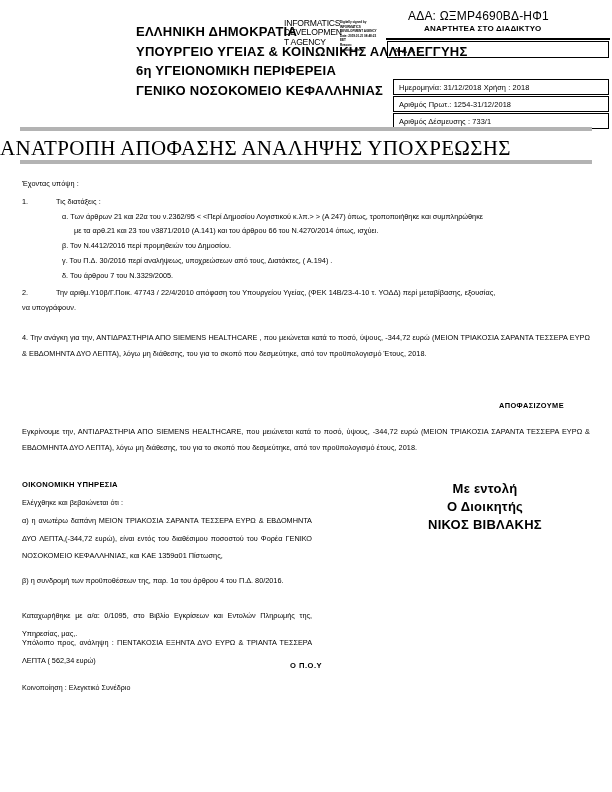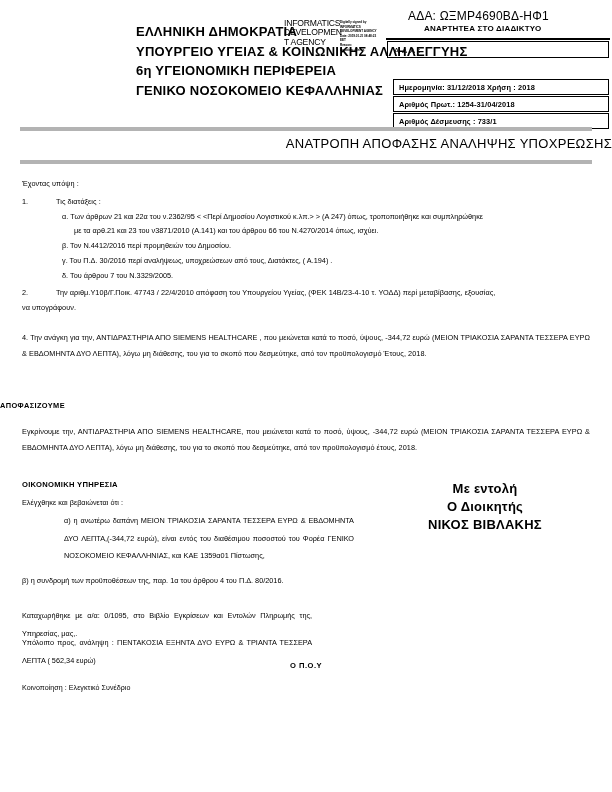--- a/index.html
+++ b/index.html
@@ -127,21 +127,21 @@
     width: 216px;
     height: 16px;
     border: 1.1px solid #000;
     box-sizing: border-box;
   }
   .info-box .txt {
     position: absolute;
     left: 5px;
     top: 3.2px;
     font-size: 7.4px;
-    font-weight: bold;
+    font-weight: normal;
     letter-spacing: 0.1px;
     white-space: nowrap;
     text-align: center;
   }
   #box-date { top: 79px; }
   #box-prot { top: 96px; }
   #box-desm { top: 113px; }
 
   
   .rule-gray-top {
@@ -158,24 +158,25 @@
     top: 160px;
     width: 572px;
     height: 3.5px;
     background: #b3b3b3;
   }
   .doc-title {
     position: absolute;
     left: 0;
     top: 136px;
     width: 612px;
-    text-align: right;
-    font-size: 13px;
+    text-align: left;
+    font-size: 21px;
     letter-spacing: 0.3px;
     white-space: nowrap;
+    font-family: Liberation Serif, serif;
   }
 
   
   .body-txt {
     position: absolute;
     font-size: 7.3px;
     line-height: 14.6px;
     letter-spacing: 0.05px;
     color: #000;
   }
@@ -202,21 +203,21 @@
     left: 74px;
     font-size: 7.3px;
     line-height: 14.6px;
   }
 
   .apofasizoume {
     position: absolute;
     left: 0;
     top: 401px;
     width: 564px;
-    text-align: left;
+    text-align: right;
     font-size: 7.4px;
     font-weight: bold;
     letter-spacing: 0.4px;
   }
 
   .para-block {
     position: absolute;
     left: 22px;
     width: 568px;
     font-size: 7.3px;
@@ -303,21 +304,21 @@
     <div class="rule-topright"></div>
 
     <div class="ada-box">
       <span class="lbl">Α Δ Α :</span>
     </div>
 
     <div class="info-box" id="box-date">
       <span class="txt">Ημερομηνία: 31/12/2018 Χρήση : 2018</span>
     </div>
     <div class="info-box" id="box-prot">
-      <span class="txt">Αριθμός Πρωτ.: 1254-31/04/2018</span>
+      <span class="txt">Αριθμός Πρωτ.: 1254-31/12/2018</span>
     </div>
     <div class="info-box" id="box-desm">
       <span class="txt">Αριθμός Δέσμευσης : 733/1</span>
     </div>
   </div>
 
   <div class="rule-gray-top"></div>
   <div class="doc-title">ΑΝΑΤΡΟΠΗ ΑΠΟΦΑΣΗΣ ΑΝΑΛΗΨΗΣ ΥΠΟΧΡΕΩΣΗΣ</div>
   <div class="rule-gray-bottom"></div>
 
@@ -342,21 +343,21 @@
 
   <div class="para-block" style="top:330px;">4. Την ανάγκη για την, ΑΝΤΙΔΡΑΣΤΗΡΙΑ ΑΠΟ SIEMENS HEALTHCARE , που μειώνεται κατά το ποσό, ύψους, -344,72 ευρώ (ΜΕΙΟΝ ΤΡΙΑΚΟΣΙΑ ΣΑΡΑΝΤΑ ΤΕΣΣΕΡΑ ΕΥΡΩ &amp; ΕΒΔΟΜΗΝΤΑ ΔΥΟ ΛΕΠΤΑ), λόγω μη διάθεσης, του για το σκοπό που δεσμεύτηκε, από τον προϋπολογισμό Έτους, 2018.</div>
 
   <div class="apofasizoume">ΑΠΟΦΑΣΙΖΟΥΜΕ</div>
 
   <div class="para-block" style="top:424px;">Εγκρίνουμε την, ΑΝΤΙΔΡΑΣΤΗΡΙΑ ΑΠΟ SIEMENS HEALTHCARE, που μειώνεται κατά το ποσό, ύψους, -344,72 ευρώ (ΜΕΙΟΝ  ΤΡΙΑΚΟΣΙΑ ΣΑΡΑΝΤΑ ΤΕΣΣΕΡΑ ΕΥΡΩ &amp; ΕΒΔΟΜΗΝΤΑ ΔΥΟ ΛΕΠΤΑ), λόγω μη διάθεσης, του για το σκοπό που δεσμεύτηκε, από τον προϋπολογισμό έτους, 2018.</div>
 
   <div class="fin-head">ΟΙΚΟΝΟΜΙΚΗ ΥΠΗΡΕΣΙΑ</div>
 
   <div class="left-col" style="top:494px;">Ελέγχθηκε και βεβαιώνεται ότι :</div>
-  <div class="left-col" style="top:512px;margin-left:42px;">α) η ανωτέρω δαπάνη ΜΕΙΟΝ ΤΡΙΑΚΟΣΙΑ ΣΑΡΑΝΤΑ ΤΕΣΣΕΡΑ ΕΥΡΩ &amp; ΕΒΔΟΜΗΝΤΑ ΔΥΟ ΛΕΠΤΑ,(-344,72 ευρώ), είναι εντός του διαθέσιμου ποσοστού του Φορέα ΓΕΝΙΚΟ   ΝΟΣΟΚΟΜΕΙΟ ΚΕΦΑΛΛΗΝΙΑΣ, και ΚΑΕ 1359α01 Πίστωσης,</div>
+  <div class="left-col" style="top:512px;">α) η ανωτέρω δαπάνη ΜΕΙΟΝ ΤΡΙΑΚΟΣΙΑ ΣΑΡΑΝΤΑ ΤΕΣΣΕΡΑ ΕΥΡΩ &amp; ΕΒΔΟΜΗΝΤΑ ΔΥΟ ΛΕΠΤΑ,(-344,72 ευρώ), είναι εντός του διαθέσιμου ποσοστού του Φορέα ΓΕΝΙΚΟ   ΝΟΣΟΚΟΜΕΙΟ ΚΕΦΑΛΛΗΝΙΑΣ, και ΚΑΕ 1359α01 Πίστωσης,</div>
   <div class="left-col" style="top:572px;">β) η συνδρομή των προϋποθέσεων της, παρ. 1α του άρθρου 4 του Π.Δ. 80/2016.</div>
   <div class="left-col" style="top:607px;">Καταχωρήθηκε με α/α: 0/1095, στο Βιβλίο Εγκρίσεων και Εντολών Πληρωμής της, Υπηρεσίας, μας,.</div>
   <div class="left-col" style="top:634px;">Υπόλοιπο προς, ανάληψη : ΠΕΝΤΑΚΟΣΙΑ ΕΞΗΝΤΑ ΔΥΟ ΕΥΡΩ &amp; ΤΡΙΑΝΤΑ ΤΕΣΣΕΡΑ ΛΕΠΤΑ ( 562,34 ευρώ)</div>
 
   <div class="right-col" style="top:480px;">Με εντολή</div>
   <div class="right-col" style="top:498px;">Ο Διοικητής</div>
   <div class="right-col" style="top:516px;">ΝΙΚΟΣ ΒΙΒΛΑΚΗΣ</div>
 
   <div class="pou-line">Ο Π.Ο.Υ</div>
 

